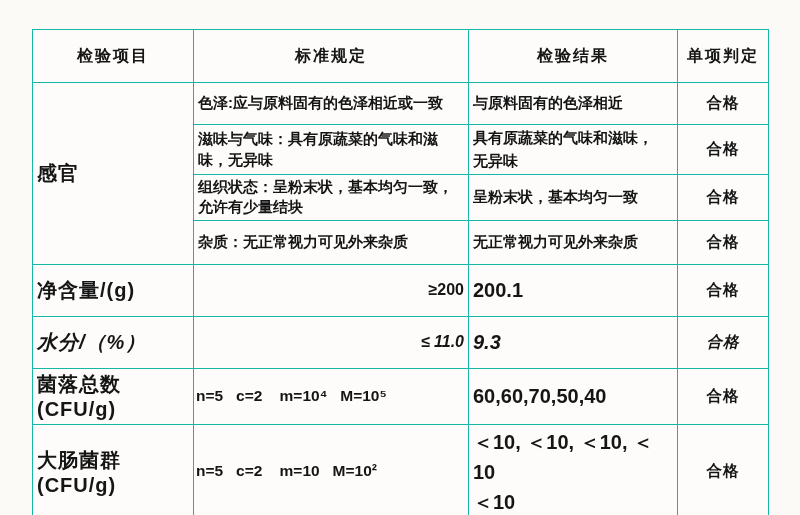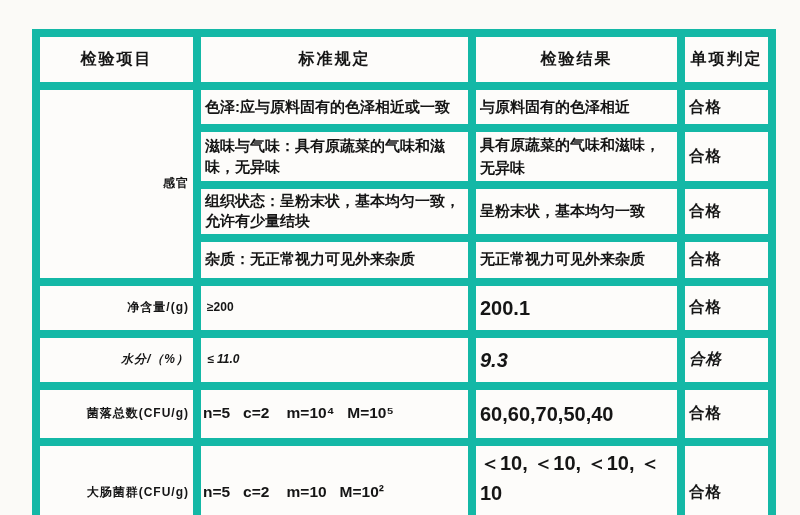--- a/index.html
+++ b/index.html
@@ -24,21 +24,21 @@
   }
   table.report {
     border-collapse: collapse;
     table-layout: fixed;
     width: 736px;
     height: 459px;
     background: #fdfcfa;
   }
   table.report th,
   table.report td {
-    border: 8px solid #14b8a6;
+    border: 1px solid #14b8a6;
     padding: 2px 4px;
     font-weight: bold;
     vertical-align: middle;
     overflow: hidden;
   }
   col.c1 { width: 161px; }
   col.c2 { width: 275px; }
   col.c3 { width: 209px; }
   col.c4 { width: 91px; }
 
@@ -51,51 +51,52 @@
   tr.r-moi { height: 52px; font-style: italic; }
   tr.r-bac { height: 56px; }
   tr.r-col { height: 70px; }
 
   th.head {
     font-size: 16px;
     text-align: center;
     letter-spacing: 2px;
   }
   td.item {
-    font-size: 12px;
-    text-align: right;
+    font-size: 20px;
+    text-align: left;
     letter-spacing: 1px;
   }
   td.std {
     font-size: 15px;
     text-align: left;
     padding-left: 7px;
     padding-right: 5px;
     line-height: 1.35;
     white-space: pre-wrap;
   }
   td.std.center {
-    text-align: left;
-    font-size: 12px;
+    text-align: right;
+    font-size: 16px;
     padding-left: 6px;
   }
   td.std.micro {
     padding-left: 2px;
     font-size: 15.5px;
   }
   td.res {
     font-size: 15px;
     line-height: 1.5;
     white-space: pre-line;
   }
   td.res.num {
     font-size: 20px;
   }
   td.jud {
     font-size: 15.5px;
+    text-align: center;
     letter-spacing: 1px;
   }
 </style>
 </head>
 <body>
 
 <div class="page">
   <table class="report">
     <colgroup>
       <col class="c1">

